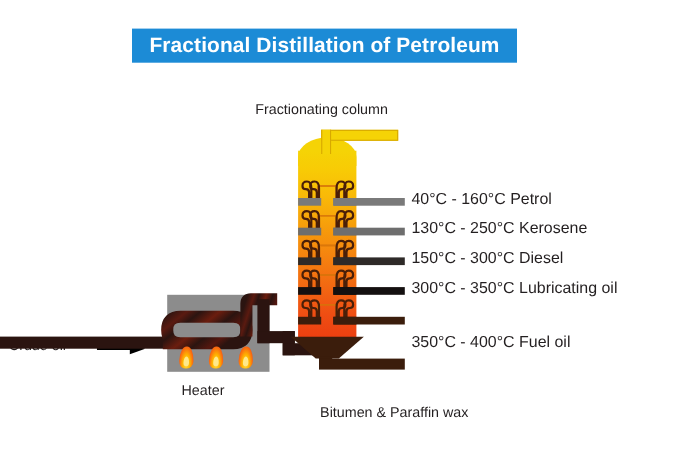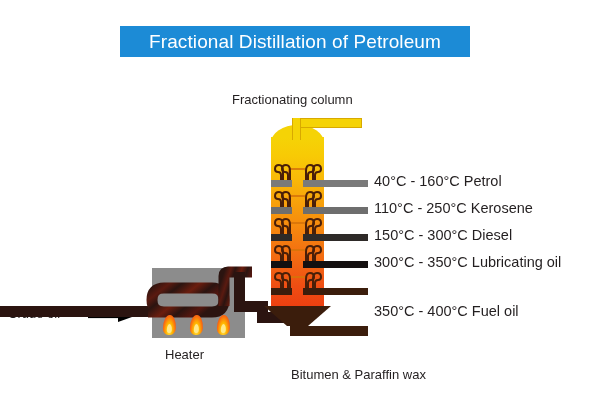--- a/index.html
+++ b/index.html
@@ -27,21 +27,21 @@
     width: 350px;
     height: 31px;
     background: #1c8bd6;
     display: flex;
     align-items: center;
     justify-content: center;
   }
   #title-text {
     color: #ffffff;
     font-size: 19px;
-    font-weight: normal;
+    font-weight: bold;
     letter-spacing: 0.1px;
     white-space: nowrap;
   }
 
   
   .plain-label {
     position: absolute;
     color: #231f20;
     font-size: 13px;
     white-space: nowrap;
@@ -365,21 +365,21 @@
     </div>
   <div id="connector-layer">
       <div class="connector" style="left: 303px; top: 180px; width: 65px; background: rgb(122, 122, 122);"></div>
       <div class="connector" style="left: 303px; top: 207px; width: 65px; background: rgb(110, 110, 110);"></div>
       <div class="connector" style="left: 303px; top: 234px; width: 65px; background: rgb(46, 42, 40);"></div>
       <div class="connector" style="left: 303px; top: 261px; width: 65px; background: rgb(20, 16, 16);"></div>
       <div class="connector" style="left: 303px; top: 288px; width: 65px; background: rgb(59, 29, 12);"></div>
     </div>
   <div id="label-layer">
       <div class="fraction-label" style="left: 374px; top: 173px;">40°C - 160°C Petrol</div>
-      <div class="fraction-label" style="left: 374px; top: 200px;">110°C - 250°C Kerosene</div>
+      <div class="fraction-label" style="left: 374px; top: 200px;">130°C - 250°C Kerosene</div>
       <div class="fraction-label" style="left: 374px; top: 227px;">150°C - 300°C Diesel</div>
       <div class="fraction-label" style="left: 374px; top: 254px;">300°C - 350°C Lubricating oil</div>
       <div class="fraction-label" style="left: 374px; top: 281px; margin-top: 22px;">350°C - 400°C Fuel oil</div>
     </div>
 
   <div class="plain-label" id="bottom-product">Bitumen &amp; Paraffin wax</div>
 
 <div class="pipe" style="left: 290px; top: 326px; width: 78px; height: 10px; background: rgb(59, 29, 12);"></div>
   </div>
 

